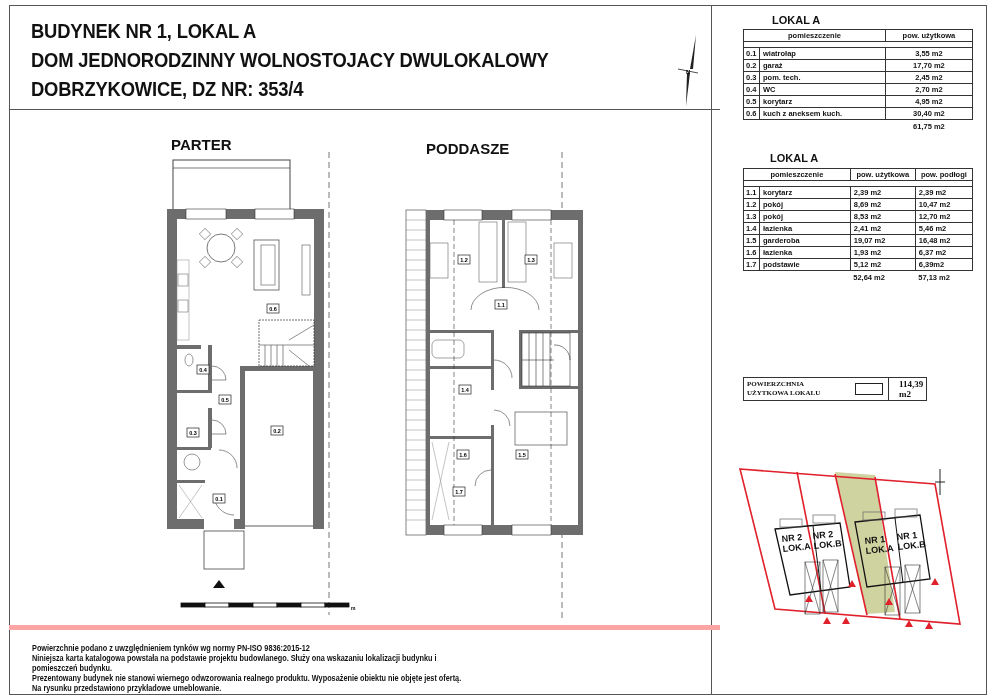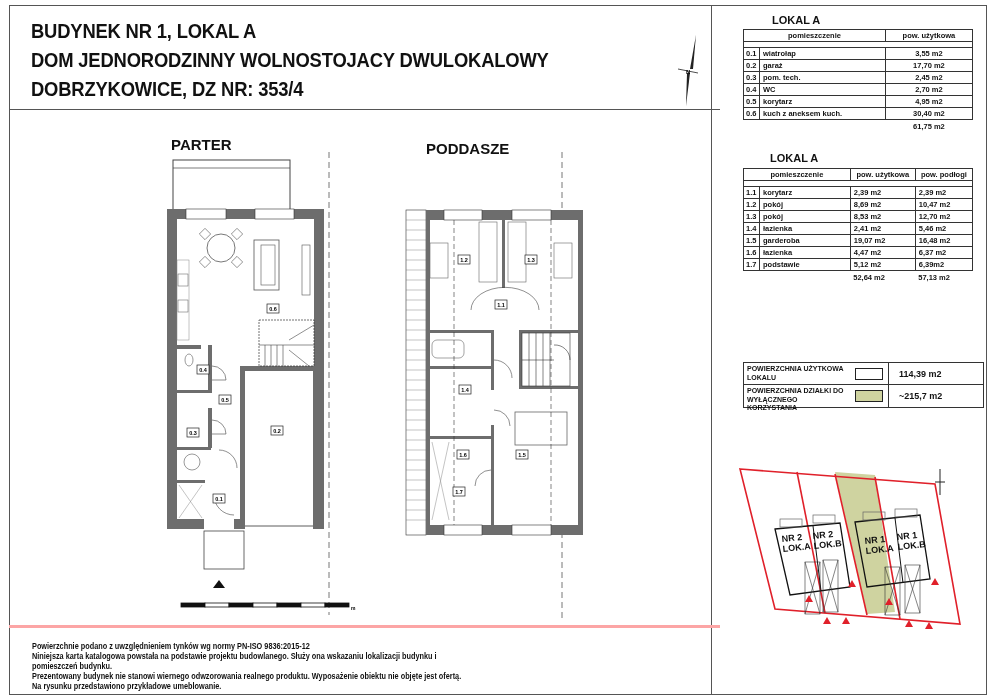--- a/index.html
+++ b/index.html
@@ -8,35 +8,35 @@
 
   .frame { position: absolute; left: 9px; top: 5px; width: 978px; height: 690px; border: 1px solid #555; }
   .left-panel { position: absolute; left: 9px; top: 5px; width: 703px; height: 690px; border-right: 1px solid #555; }
   .header { position: absolute; left: 0; top: 0; width: 711px; height: 105px; border-bottom: 1px solid #555; }
   .title-line { position: absolute; left: 22px; font-size: 20px; font-weight: bold; letter-spacing: -0.2px; transform: scaleX(0.92); transform-origin: left; white-space: nowrap; }
   .t1 { top: 15px; } .t2 { top: 44px; } .t3 { top: 73px; }
 
   .north-arrow { position: absolute; left: 667px; top: 28px; width: 22px; width: 24px; height: 75px; }
 
   .drawings { position: absolute; left: 0; top: 105px; width: 711px; height: 515px; }
-  .notes { position: absolute; left: 0; top: 620px; width: 711px; height: 70px; border-top: 3px solid #fca5a5; }
+  .notes { position: absolute; left: 0; top: 620px; width: 711px; height: 70px; border-top: 5px solid #fca5a5; }
   .note-line { position: absolute; left: 23px; font-size: 8.5px; font-weight: bold; white-space: nowrap; transform: scaleX(0.86); transform-origin: left; }
 
   .plan-label { position: absolute; font-size: 15px; font-weight: bold; }
 
   .right-panel { position: absolute; left: 720px; top: 5px; width: 267px; height: 690px; }
   .tbl-title { position: absolute; font-size: 11px; font-weight: bold; }
   table.rooms { position: absolute; border-collapse: collapse; font-size: 7.5px; font-weight: bold; }
   table.rooms td { border: 1px solid #333; height: 12px; padding: 0 3px; white-space: nowrap; }
   table.rooms td.num { width: 16px; padding: 0 2px; }
   table.rooms td.c { text-align: center; }
   table.rooms tr.gap td { border: none; border-left: 0; height: 6px; }
   table.rooms tr.total td { border: none; height: 14px; }
 
-  .summary { position: absolute; left: 23px; top: 357px; width: 241px; border: 1px solid #333; font-size: 7px; font-weight: bold; }
+  .summary { position: absolute; left: 23px; top: 372px; width: 184px; border: 1px solid #333; font-size: 7px; font-weight: bold; font-family: Liberation Serif, serif; }
   .summary .row { display: flex; height: 22px; border-bottom: 1px solid #333; }
   .summary .row:last-child { border-bottom: none; }
   .summary .lbl { width: 105px; padding: 2px 3px; line-height: 8.5px; }
   .summary .swatch-cell { width: 40px; display: flex; align-items: center; justify-content: center; border-right: 1px solid #333; }
   .summary .swatch { width: 28px; height: 12px; border: 1.5px solid #222; }
   .summary .val { flex: 1; font-size: 9px; display: flex; align-items: center; padding-left: 10px; }
 
   .site-plan { position: absolute; left: 15px; top: 452px; width: 250px; height: 180px; }
 </style>
 </head>
@@ -359,21 +359,21 @@
     </tr>
     <tr>
       <td class="num">1.5</td>
       <td>garderoba</td>
       <td>19,07 m2</td>
       <td>16,48 m2</td>
     </tr>
     <tr>
       <td class="num">1.6</td>
       <td>łazienka</td>
-      <td>4,47 m2</td>
+      <td>1,93 m2</td>
       <td>6,37 m2</td>
     </tr>
     <tr>
       <td class="num">1.7</td>
       <td>podstawie</td>
       <td>5,12 m2</td>
       <td>6,39m2</td>
     </tr>
     <tr class="total">
       <td></td>
@@ -384,27 +384,20 @@
   </tbody>
     </table>
 
   <div class="summary">
     <div class="row">
       <div class="lbl">POWIERZCHNIA UŻYTKOWA LOKALU</div>
       <div class="swatch-cell">
           <div class="swatch" style="background:#ffffff;"></div>
         </div>
       <div class="val">114,39 m2</div>
-    </div>
-    <div class="row">
-      <div class="lbl">POWIERZCHNIA DZIAŁKI DO WYŁĄCZNEGO KORZYSTANIA</div>
-      <div class="swatch-cell">
-          <div class="swatch" style="background:#cfd3a0;"></div>
-        </div>
-      <div class="val">~215,7 m2</div>
     </div>
   </div>
 
   <svg class="site-plan" viewBox="0 0 250 180">
 
     <polygon points="100,15 140,18 160,155 132,157" fill="#cfd3a0"></polygon>
 
     <g stroke="#e0202a" stroke-width="1.6" fill="none">
       <polygon points="5,12 200,27 225,167 40,152"></polygon>
       <line x1="62" y1="15" x2="90" y2="156"></line>

